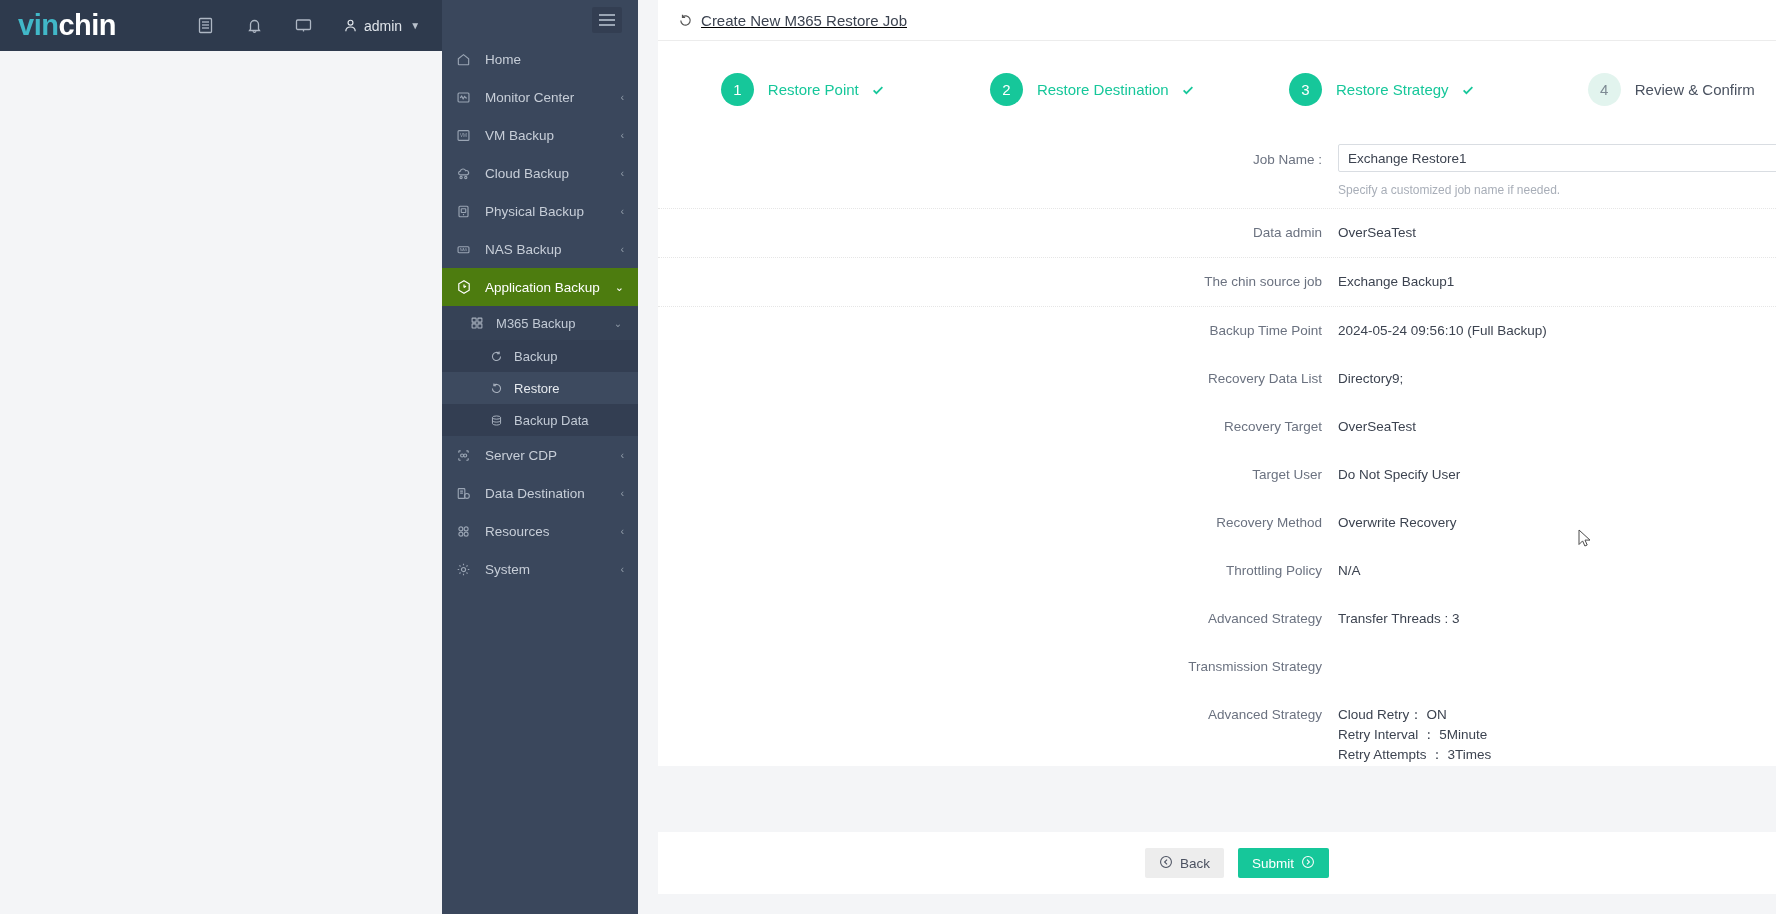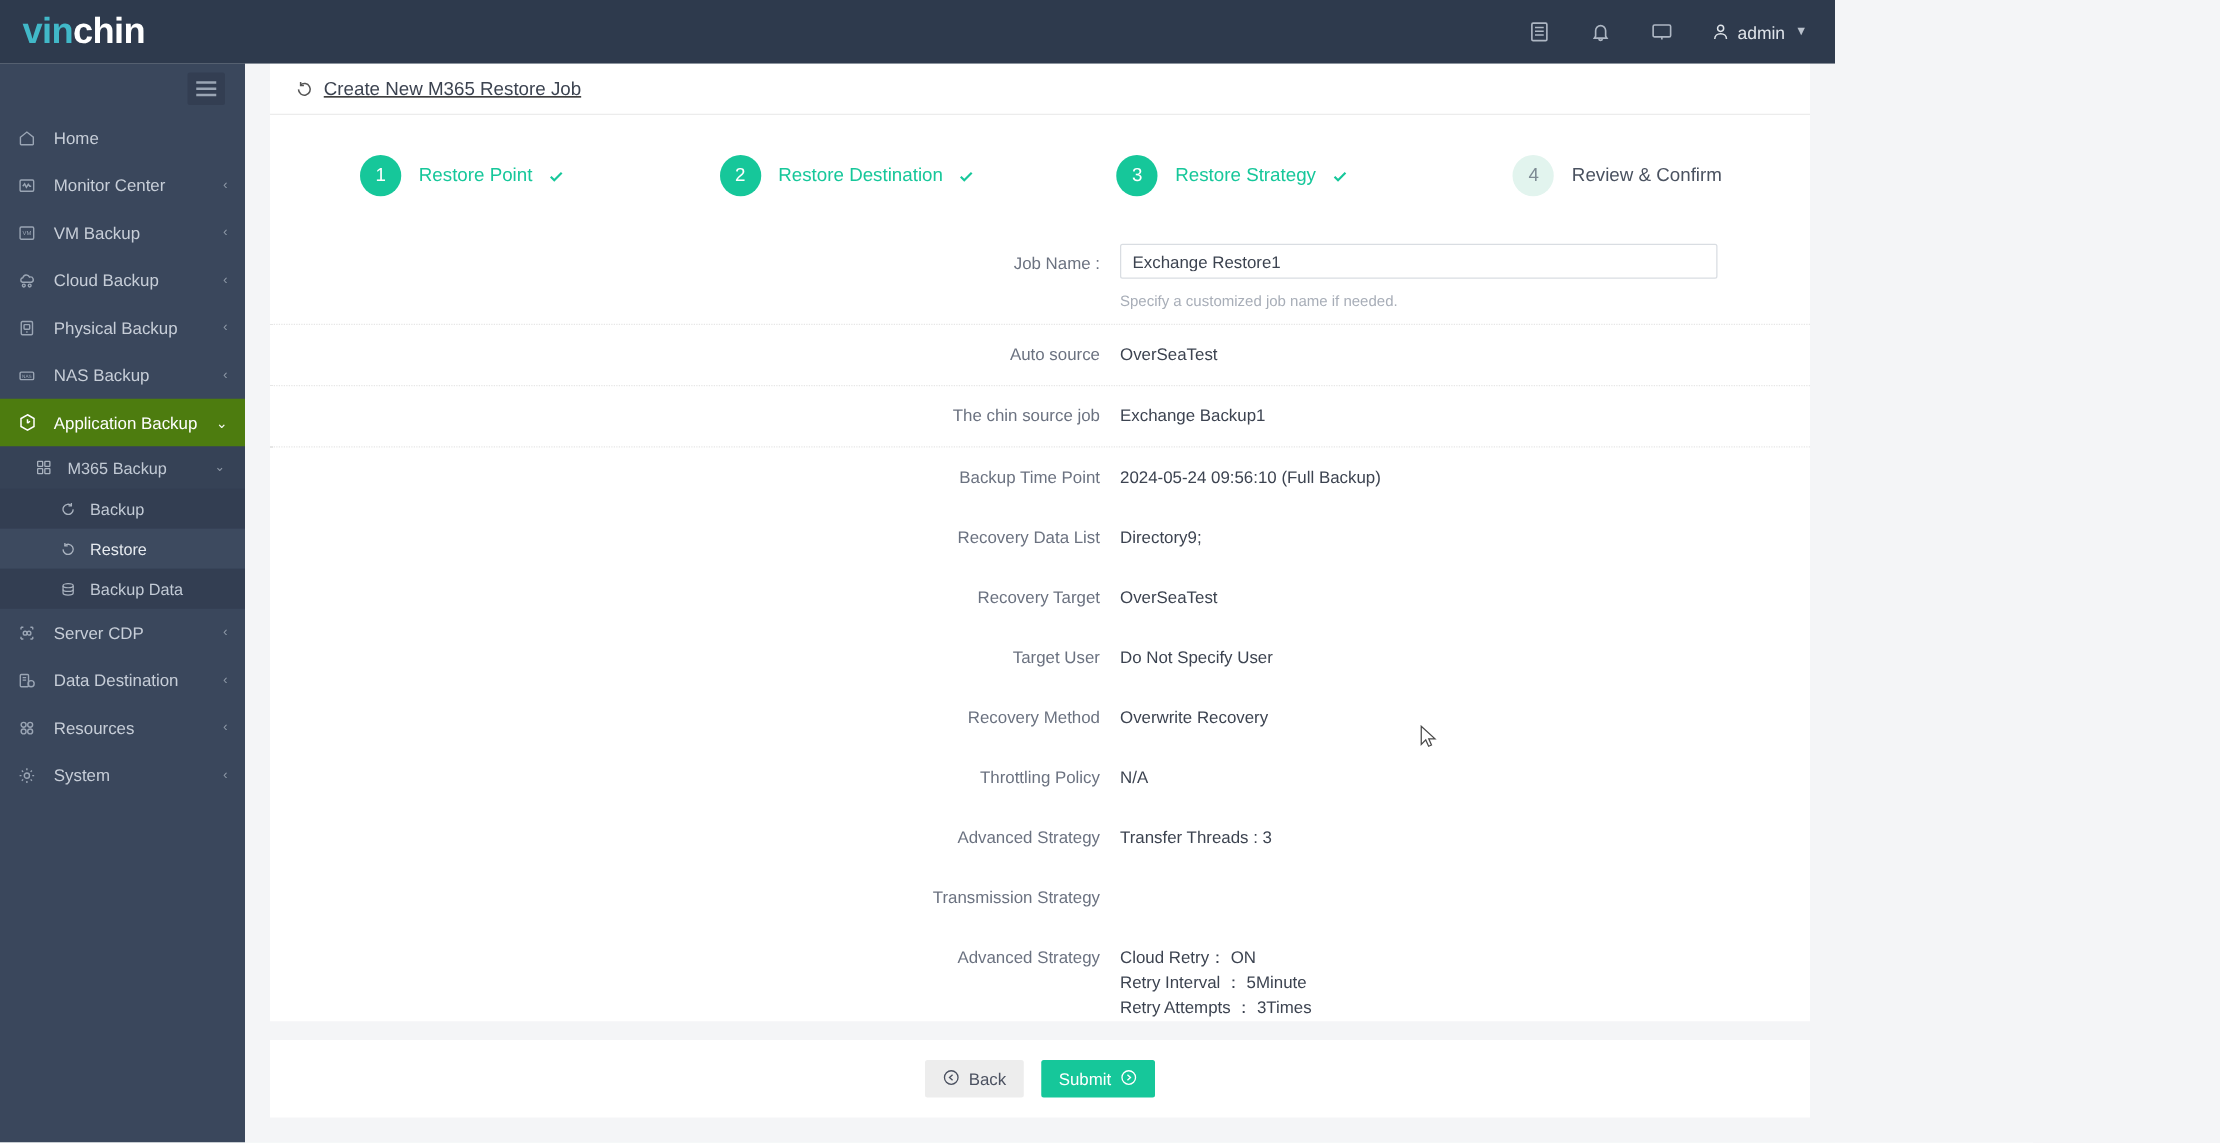--- a/index.html
+++ b/index.html
@@ -2,21 +2,21 @@
 <html><head>
 <meta charset="utf-8">
 <style>
   * { box-sizing: border-box; margin: 0; padding: 0; }
   html, body {
     width: 1776px; height: 914px;
     font-family: "Liberation Sans", sans-serif;
     background: #f4f5f7;
     overflow: hidden;
   }
-  .app { position: relative; width: 1468px; height: 914px; display: flex; flex-direction: column; }
+  .app { position: relative; width: 1468px; height: 914px; display: flex; flex-direction: row; }
 
   
   .topbar {
     height: 51px; background: #2e3a4d; flex: 0 0 51px;
     display: flex; align-items: center; justify-content: space-between;
     padding: 0 22px 0 0;
   }
   .brand {
     width: 196px; padding-left: 18px;
     font-size: 29px; font-weight: bold; letter-spacing: -0.5px;
@@ -426,21 +426,21 @@
 
           <div class="row row-input">
             <div class="lab">Job Name :</div>
             <div class="val">
               <input class="jobname-input" type="text" value="Exchange Restore1" style="">
               <div class="hint">Specify a customized job name if needed.</div>
             </div>
           </div>
 
           <div class="row row-data">
-            <div class="lab">Auto source</div>
+            <div class="lab">Data admin</div>
             <div class="val">OverSeaTest</div>
           </div>
 
           <div class="row row-data">
             <div class="lab">The chin source job</div>
             <div class="val">Exchange Backup1</div>
           </div>
 
           <div class="row row-data nb">
             <div class="lab">Backup Time Point</div>

